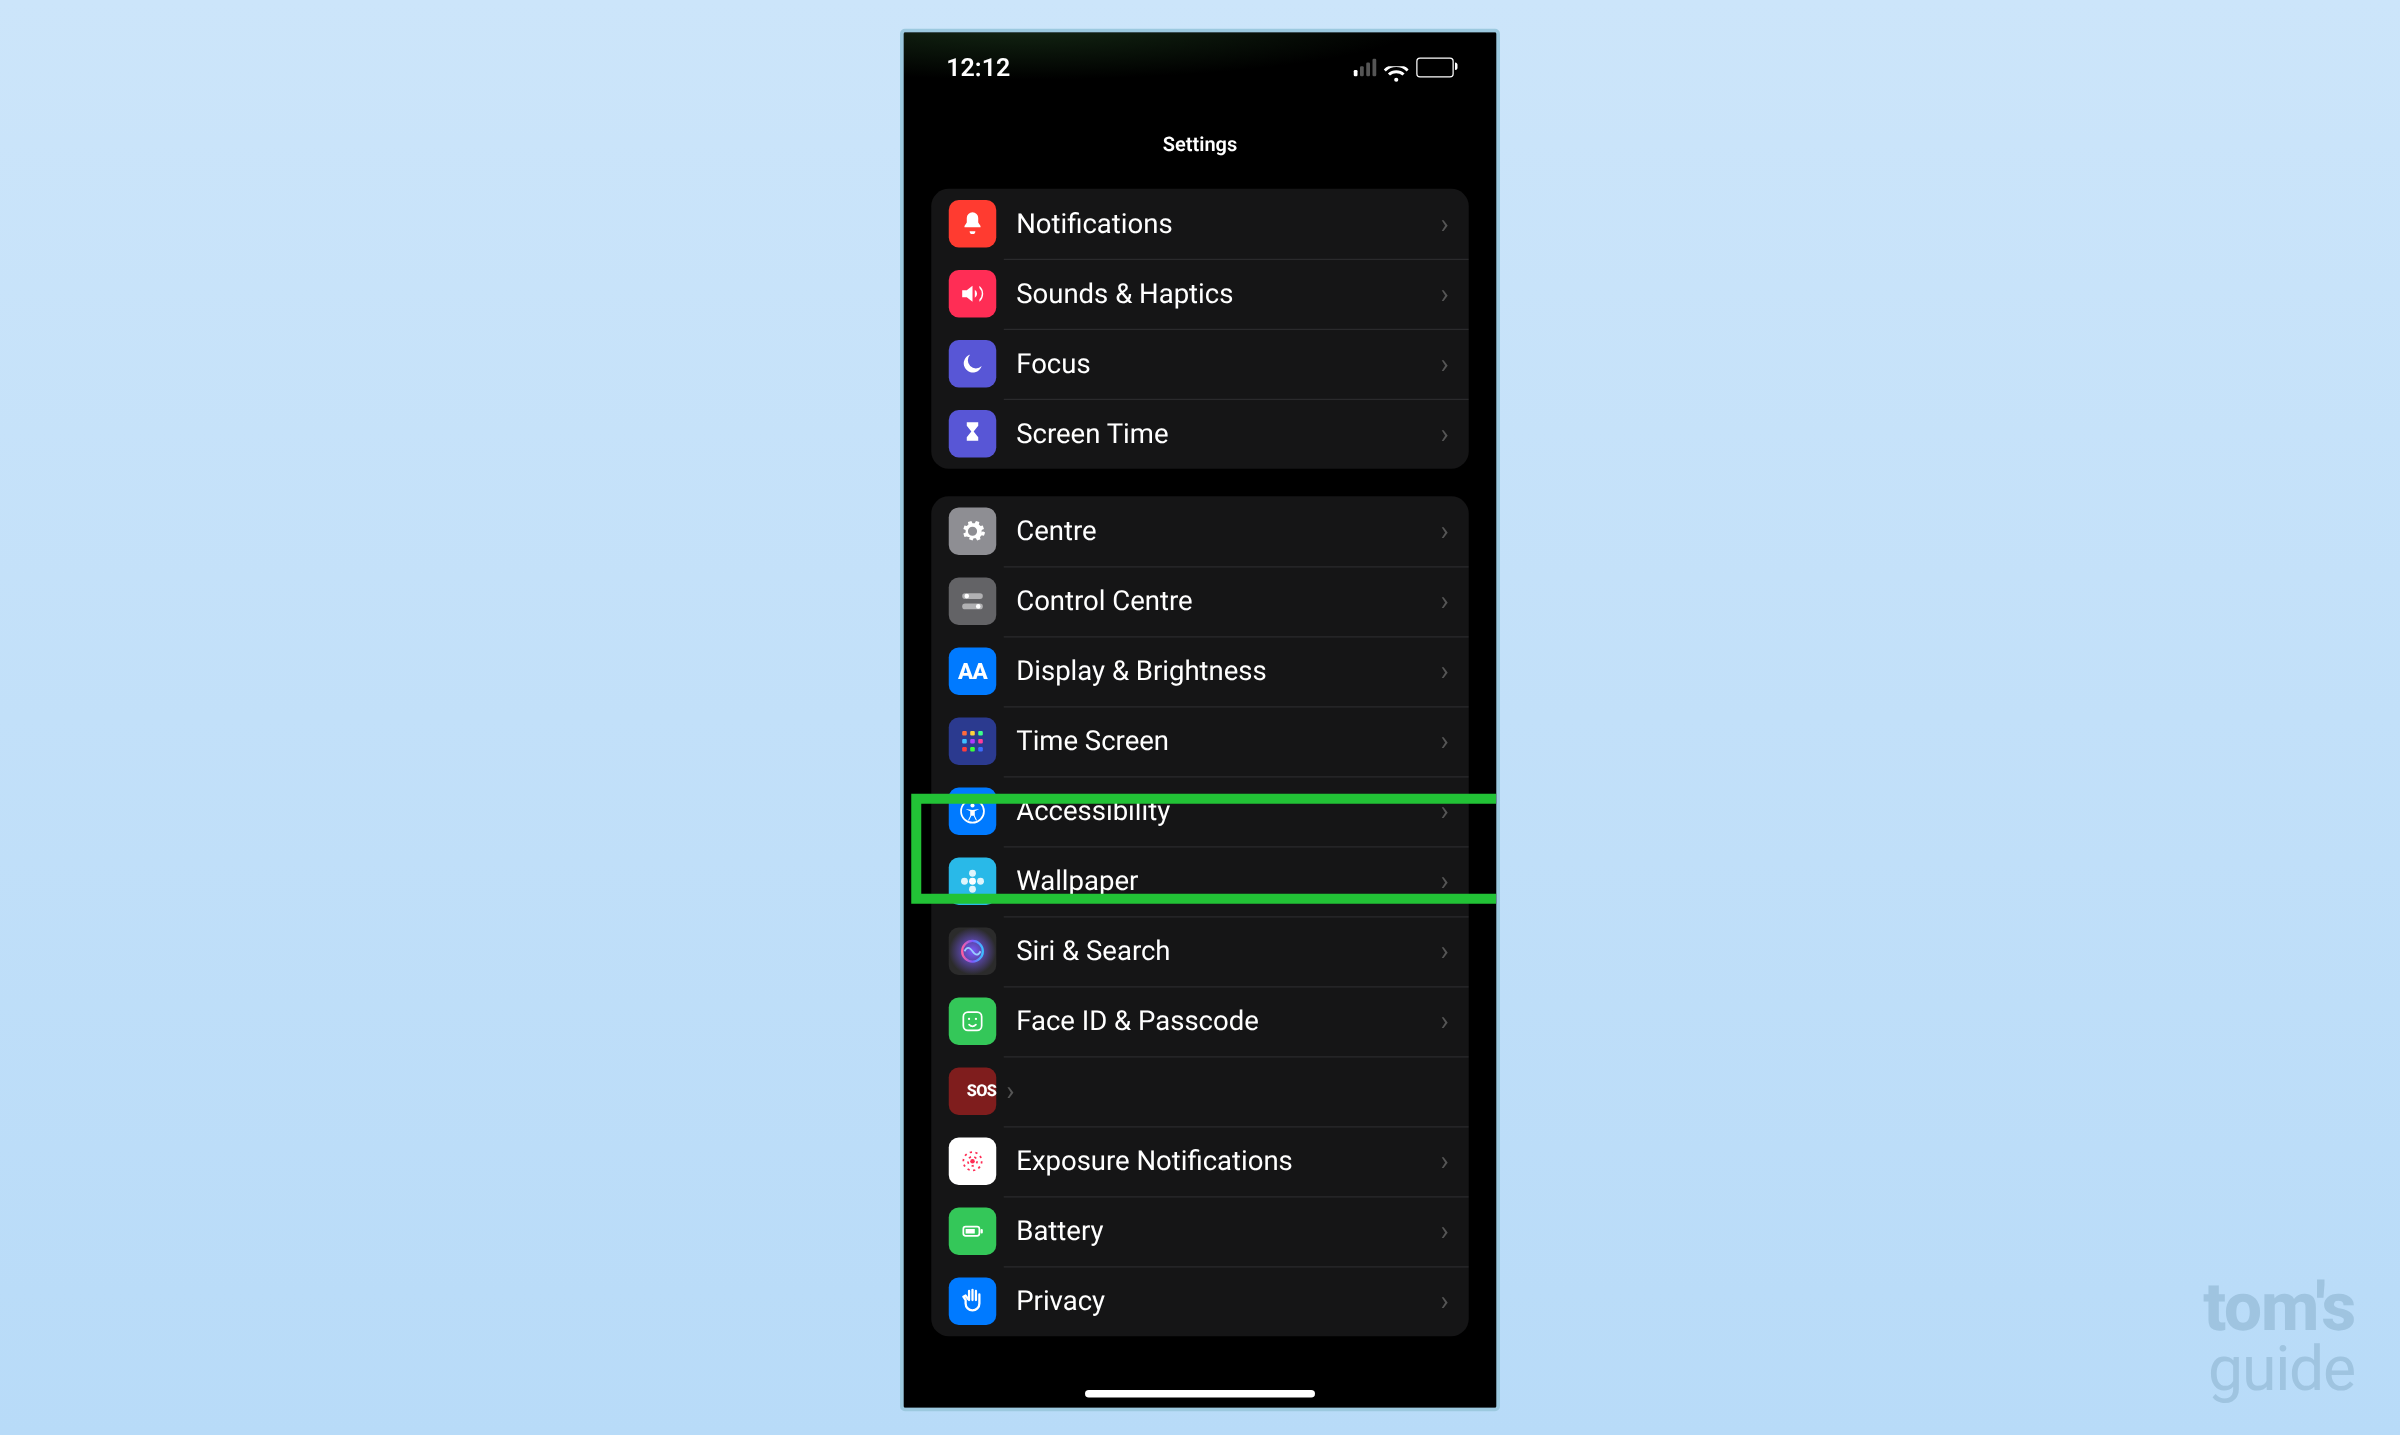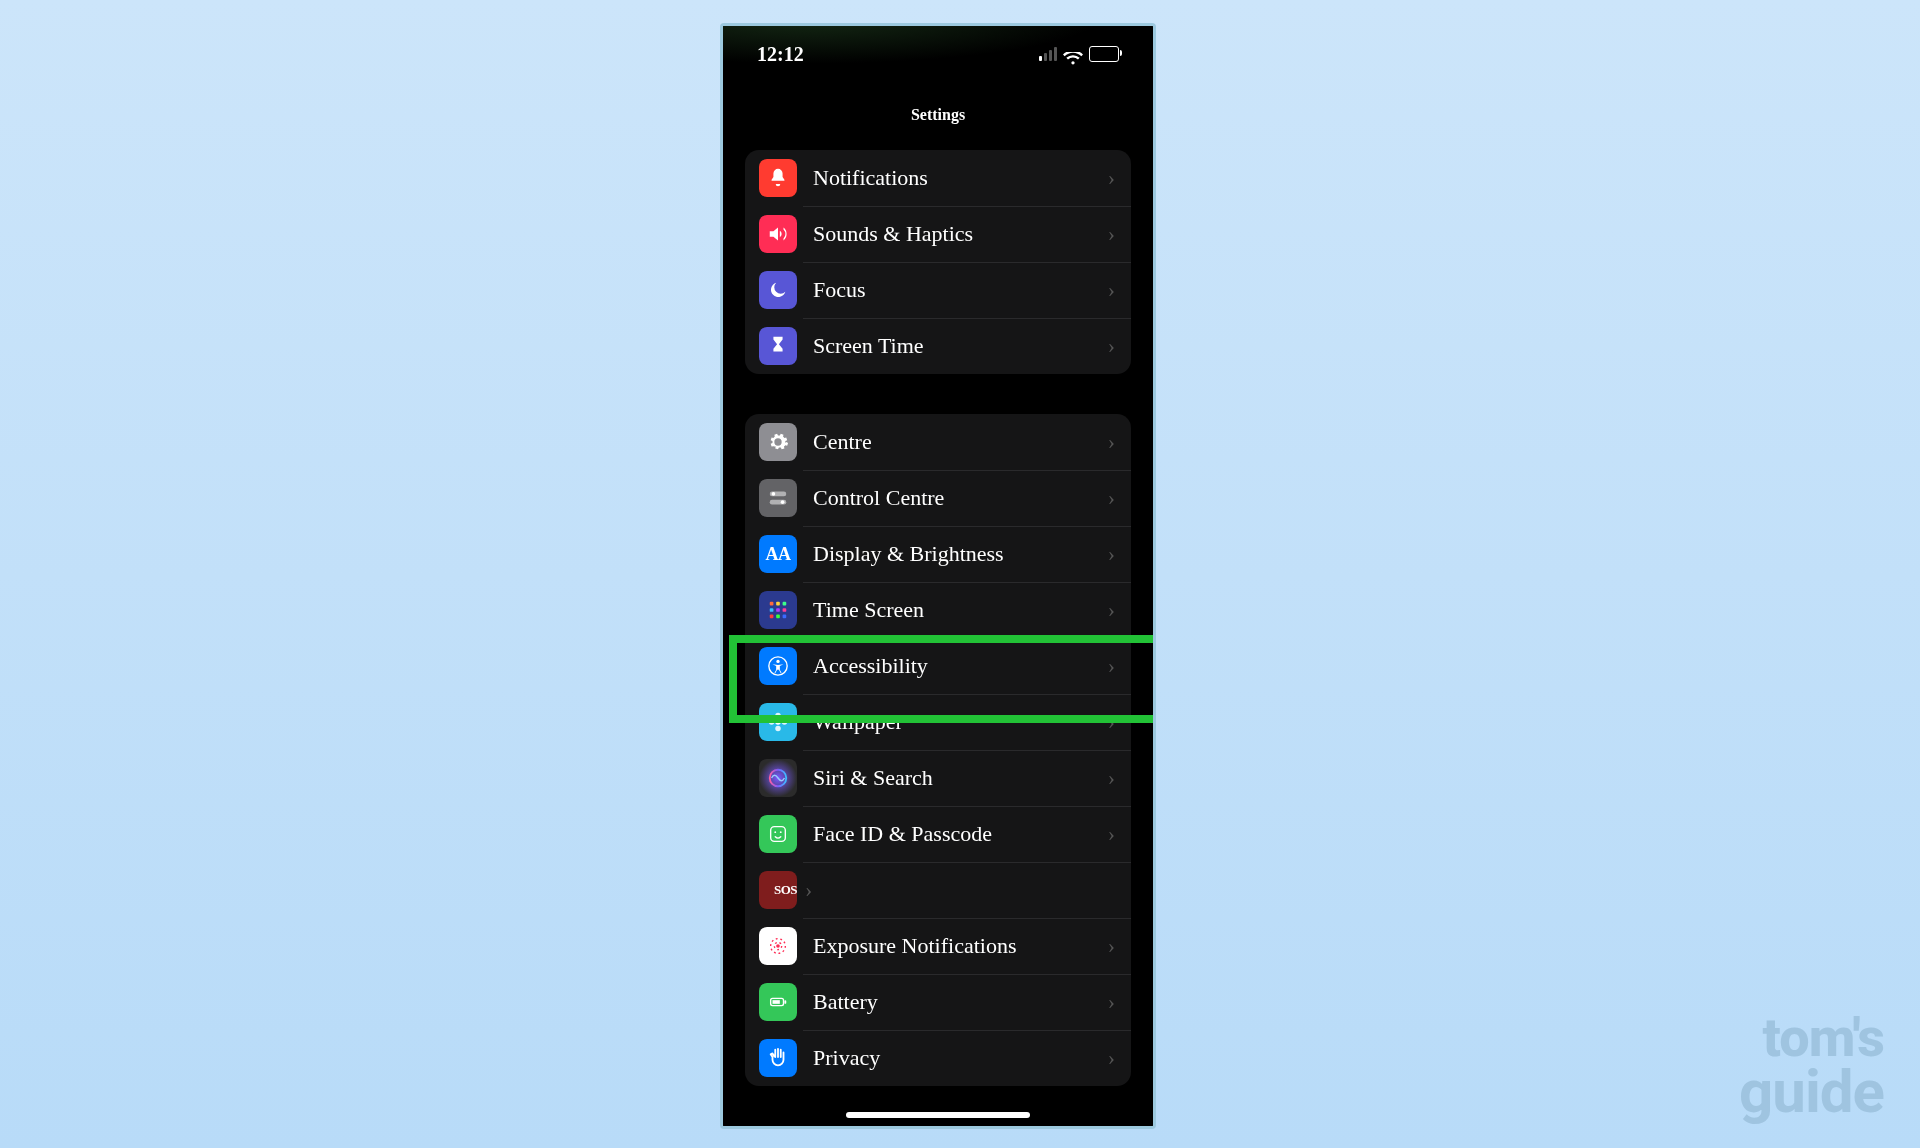--- a/index.html
+++ b/index.html
@@ -17,35 +17,34 @@
   .watermark {
     position: absolute;
     right: 36px;
     bottom: 28px;
     color: #9fc4e0;
     text-align: right;
     line-height: 0.95;
     user-select: none;
   }
   .watermark .line1 { font-size: 54px; font-weight: 800; letter-spacing: -1px; }
-  .watermark .line2 { font-size: 60px; font-weight: 700; letter-spacing: -1px; }
+  .watermark .line2 { font-size: 50px; font-weight: 400; letter-spacing: -1px; }
 
   
   .phone-frame {
     position: absolute;
     left: 720px;
     top: 23px;
-    width: 436px;
+    width: 480px;
     height: 1106px;
     background: #000;
     border: 3px solid #9cc9df;
     border-radius: 4px;
     box-sizing: border-box;
     overflow: hidden;
-    font-family: Liberation Serif, serif;
   }
 
   .phone-inner {
     position: relative;
     width: 100%;
     height: 100%;
     background: #000;
   }
 
   
@@ -79,21 +78,21 @@
     text-align: center;
     color: #fff;
     font-weight: 640;
     font-size: 16px;
     padding: 34px 0 26px 0;
     background: transparent;
   }
 
   
   .group {
-    margin: 0 22px 40px 22px;
+    margin: 0 22px 22px 22px;
     background: #151516;
     border-radius: 14px;
     overflow: hidden;
   }
 
   .row {
     display: flex;
     align-items: center;
     height: 56px;
     padding: 0 16px 0 14px;

